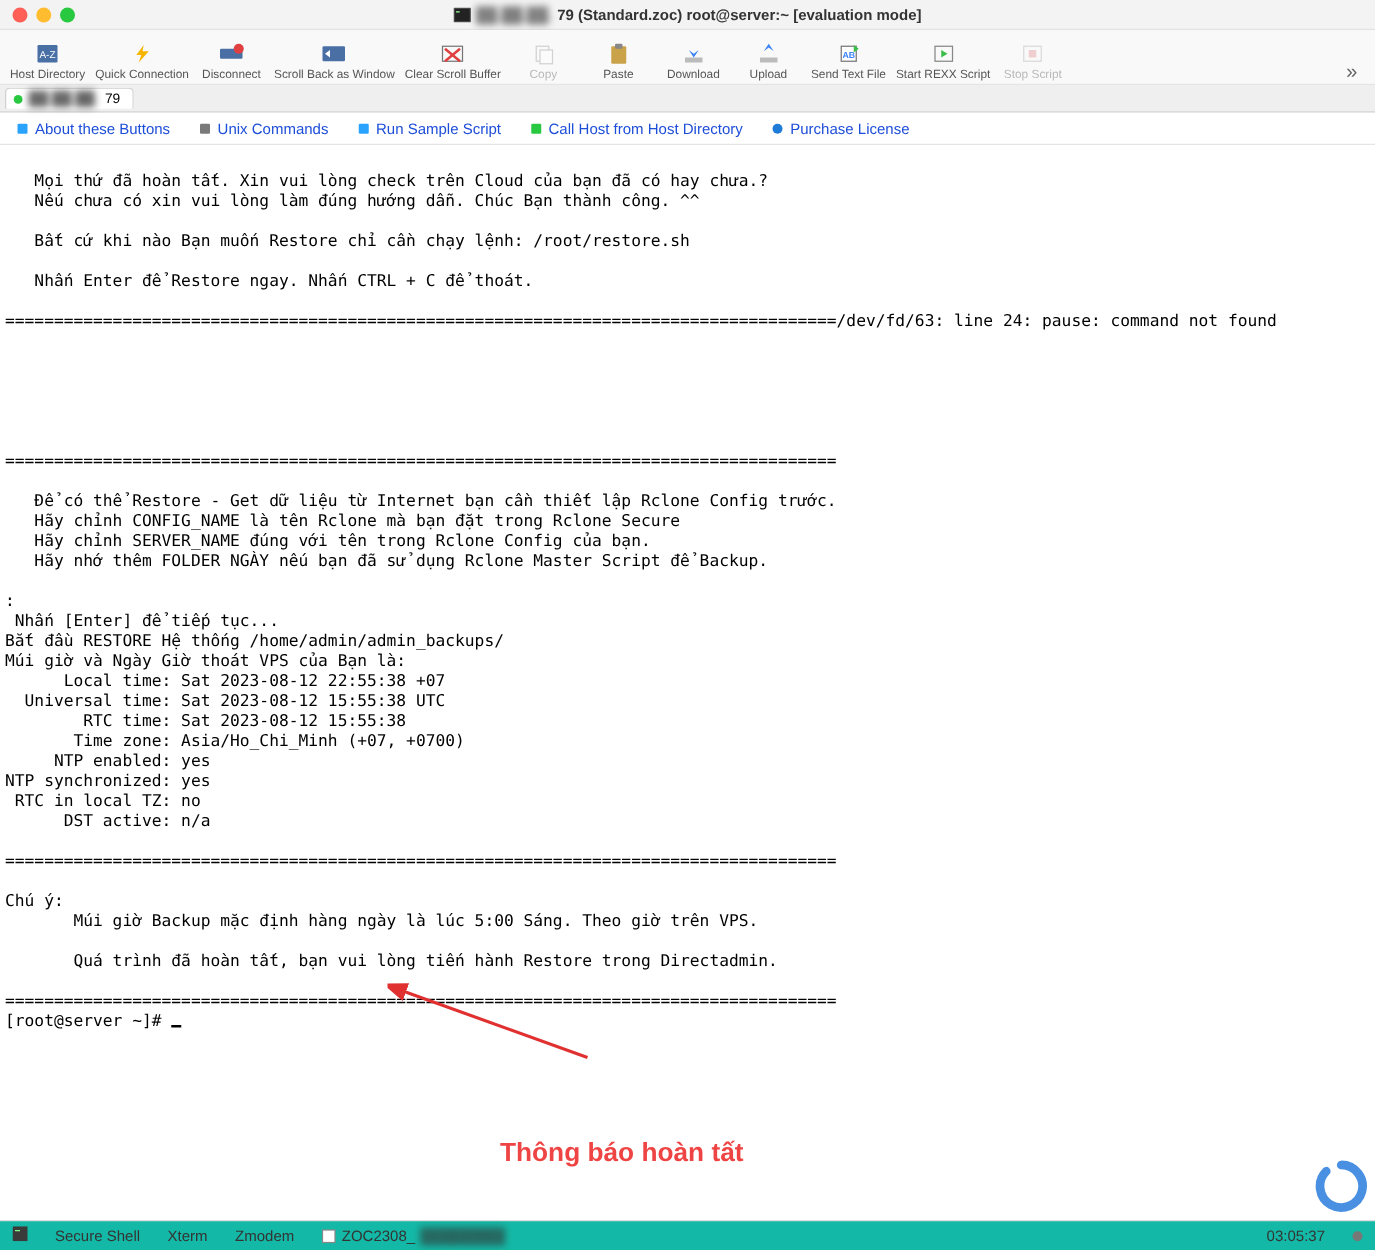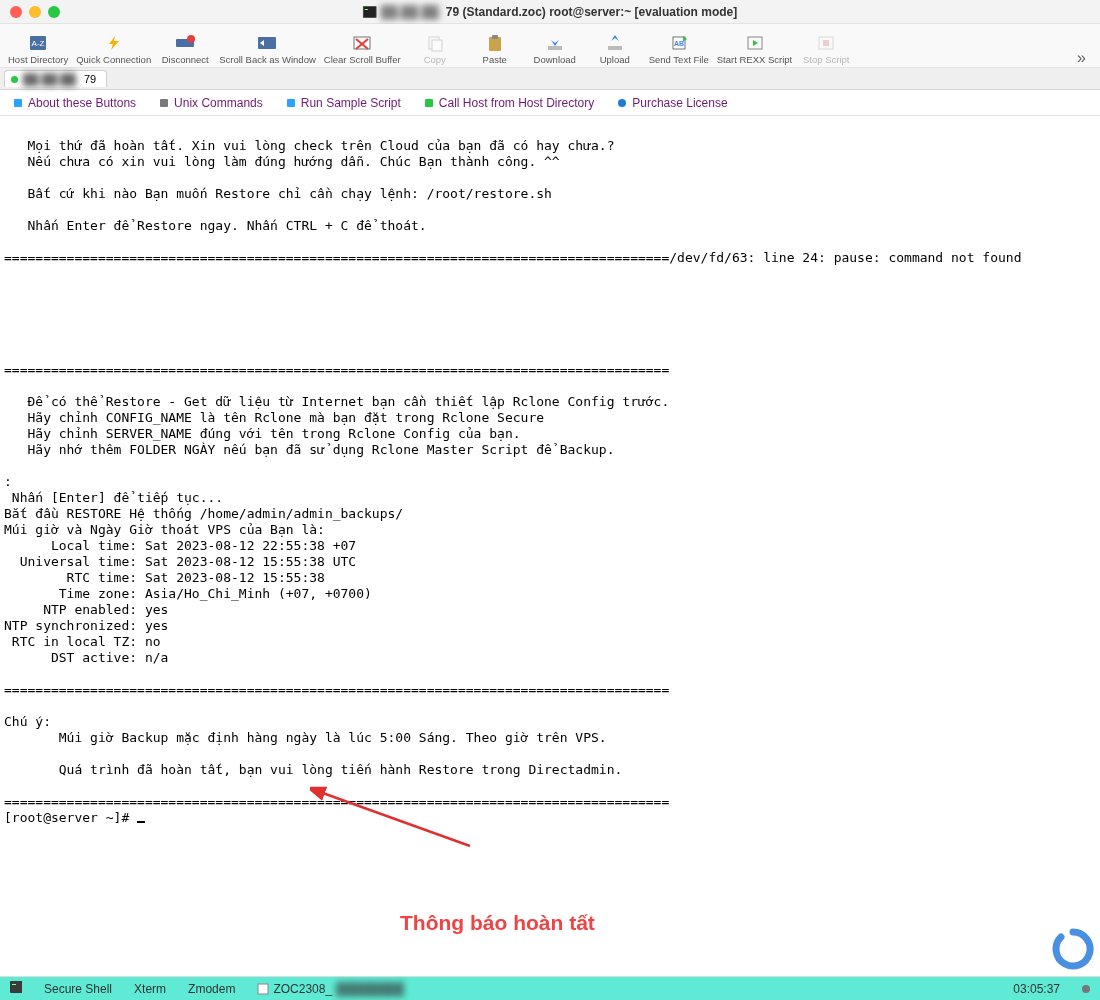--- a/index.html
+++ b/index.html
@@ -13,28 +13,28 @@
   .title-text { position: absolute; left: 50%; transform: translateX(-50%); font-size: 12px; color: #333; font-weight: 600; display: flex; align-items: center; gap: 4px; }
   .blurspan { filter: blur(3px); opacity: .6; }
   .toolbar { height: 44px; background: #f9f9f9; border-bottom: 1px solid #e5e5e5; display: flex; align-items: flex-end; padding: 0 4px; gap: 0; position: relative; }
   .tbtn { display: flex; flex-direction: column; align-items: center; justify-content: center; font-size: 9.5px; color: #555; cursor: pointer; padding: 2px 4px; min-width: 60px; }
   .tbtn .ticon { width: 22px; height: 20px; display: flex; align-items: center; justify-content: center; margin-bottom: 1px; }
   .tbtn.disabled { opacity: .4; }
   .toolbar-overflow { margin-left: auto; padding-right: 10px; font-size: 16px; color: #666; cursor: pointer; }
   .tabstrip { height: 22px; background: #efefef; border-bottom: 1px solid #d5d5d5; display: flex; align-items: center; padding-left: 4px; }
   .tab { background: #fff; border: 1px solid #d0d0d0; border-bottom: none; border-radius: 4px 4px 0 0; padding: 2px 10px 2px 6px; font-size: 11px; display: flex; align-items: center; gap: 5px; }
   .tab .led { width: 7px; height: 7px; border-radius: 50%; background: #28c840; }
-  .quicklinks { height: 26px; border-bottom: 1px solid #e5e5e5; display: flex; align-items: center; gap: 24px; padding: 0 14px; font-size: 12px; color: #701a75; }
+  .quicklinks { height: 26px; border-bottom: 1px solid #e5e5e5; display: flex; align-items: center; gap: 24px; padding: 0 14px; font-size: 12px; color: #1d4ed8; }
   .qlink { display: flex; align-items: center; gap: 6px; cursor: pointer; }
   .sq { width: 8px; height: 8px; border-radius: 1px; }
   .terminal { font-family: "Menlo","DejaVu Sans Mono","Consolas",monospace; font-size: 13px; line-height: 16px; color: #000; padding: 6px 4px 0 4px; white-space: pre; position: relative; height: 840px; }
   .cursor { display: inline-block; width: 8px; height: 2px; background: #000; vertical-align: -1px; }
   .arrow { position: absolute; }
   .annot { position: absolute; color: #ef4444; font-weight: 700; font-size: 21px; font-family: Arial, sans-serif; margin-top: 27px; }
-  .statusbar { position: absolute; bottom: 0; left: 0; right: 0; height: 24px; background: #5eead4; border-top: 1px solid #ddd; display: flex; align-items: center; font-size: 12px; color: #333; padding: 0 10px; gap: 22px; }
+  .statusbar { position: absolute; bottom: 0; left: 0; right: 0; height: 24px; background: #14b8a6; border-top: 1px solid #ddd; display: flex; align-items: center; font-size: 12px; color: #333; padding: 0 10px; gap: 22px; }
   .statusbar .spacer { flex: 1; }
   .sicon { width: 12px; height: 12px; display: inline-block; }
   .recaptcha { position: absolute; right: 6px; bottom: 30px; width: 42px; height: 42px; }
   svg { display: block; }
 </style>
 </head>
 <body>
 
 <div class="titlebar">
   <div class="traffic">

